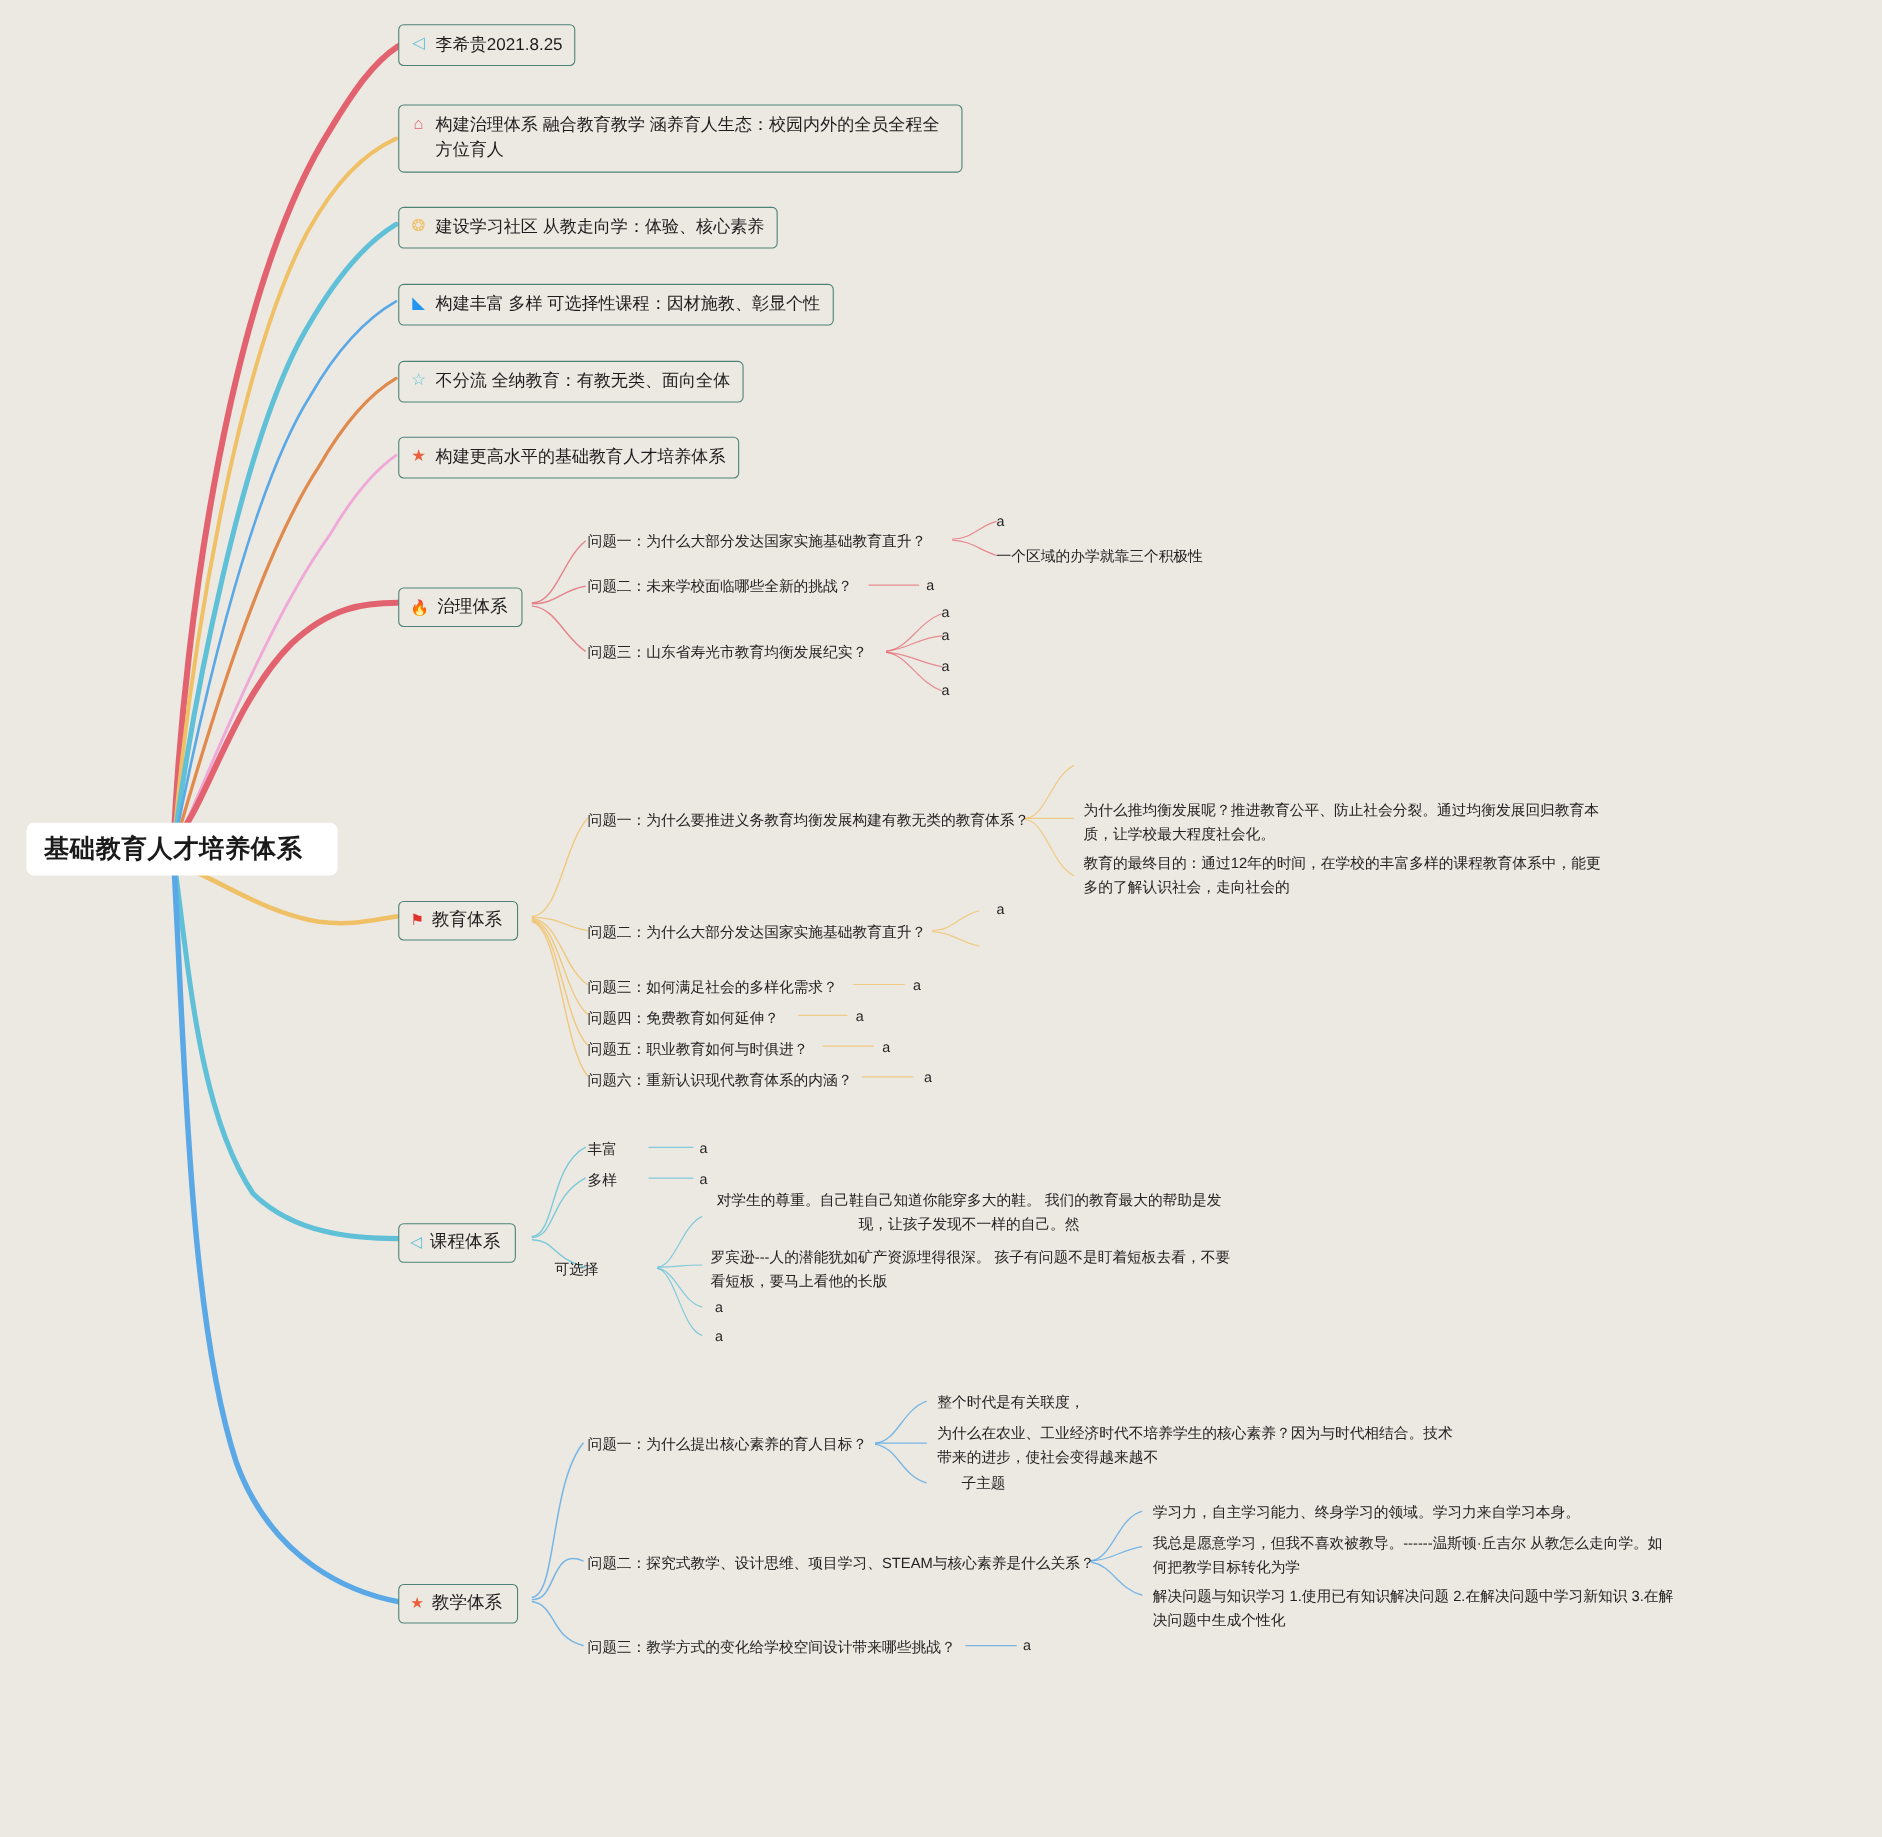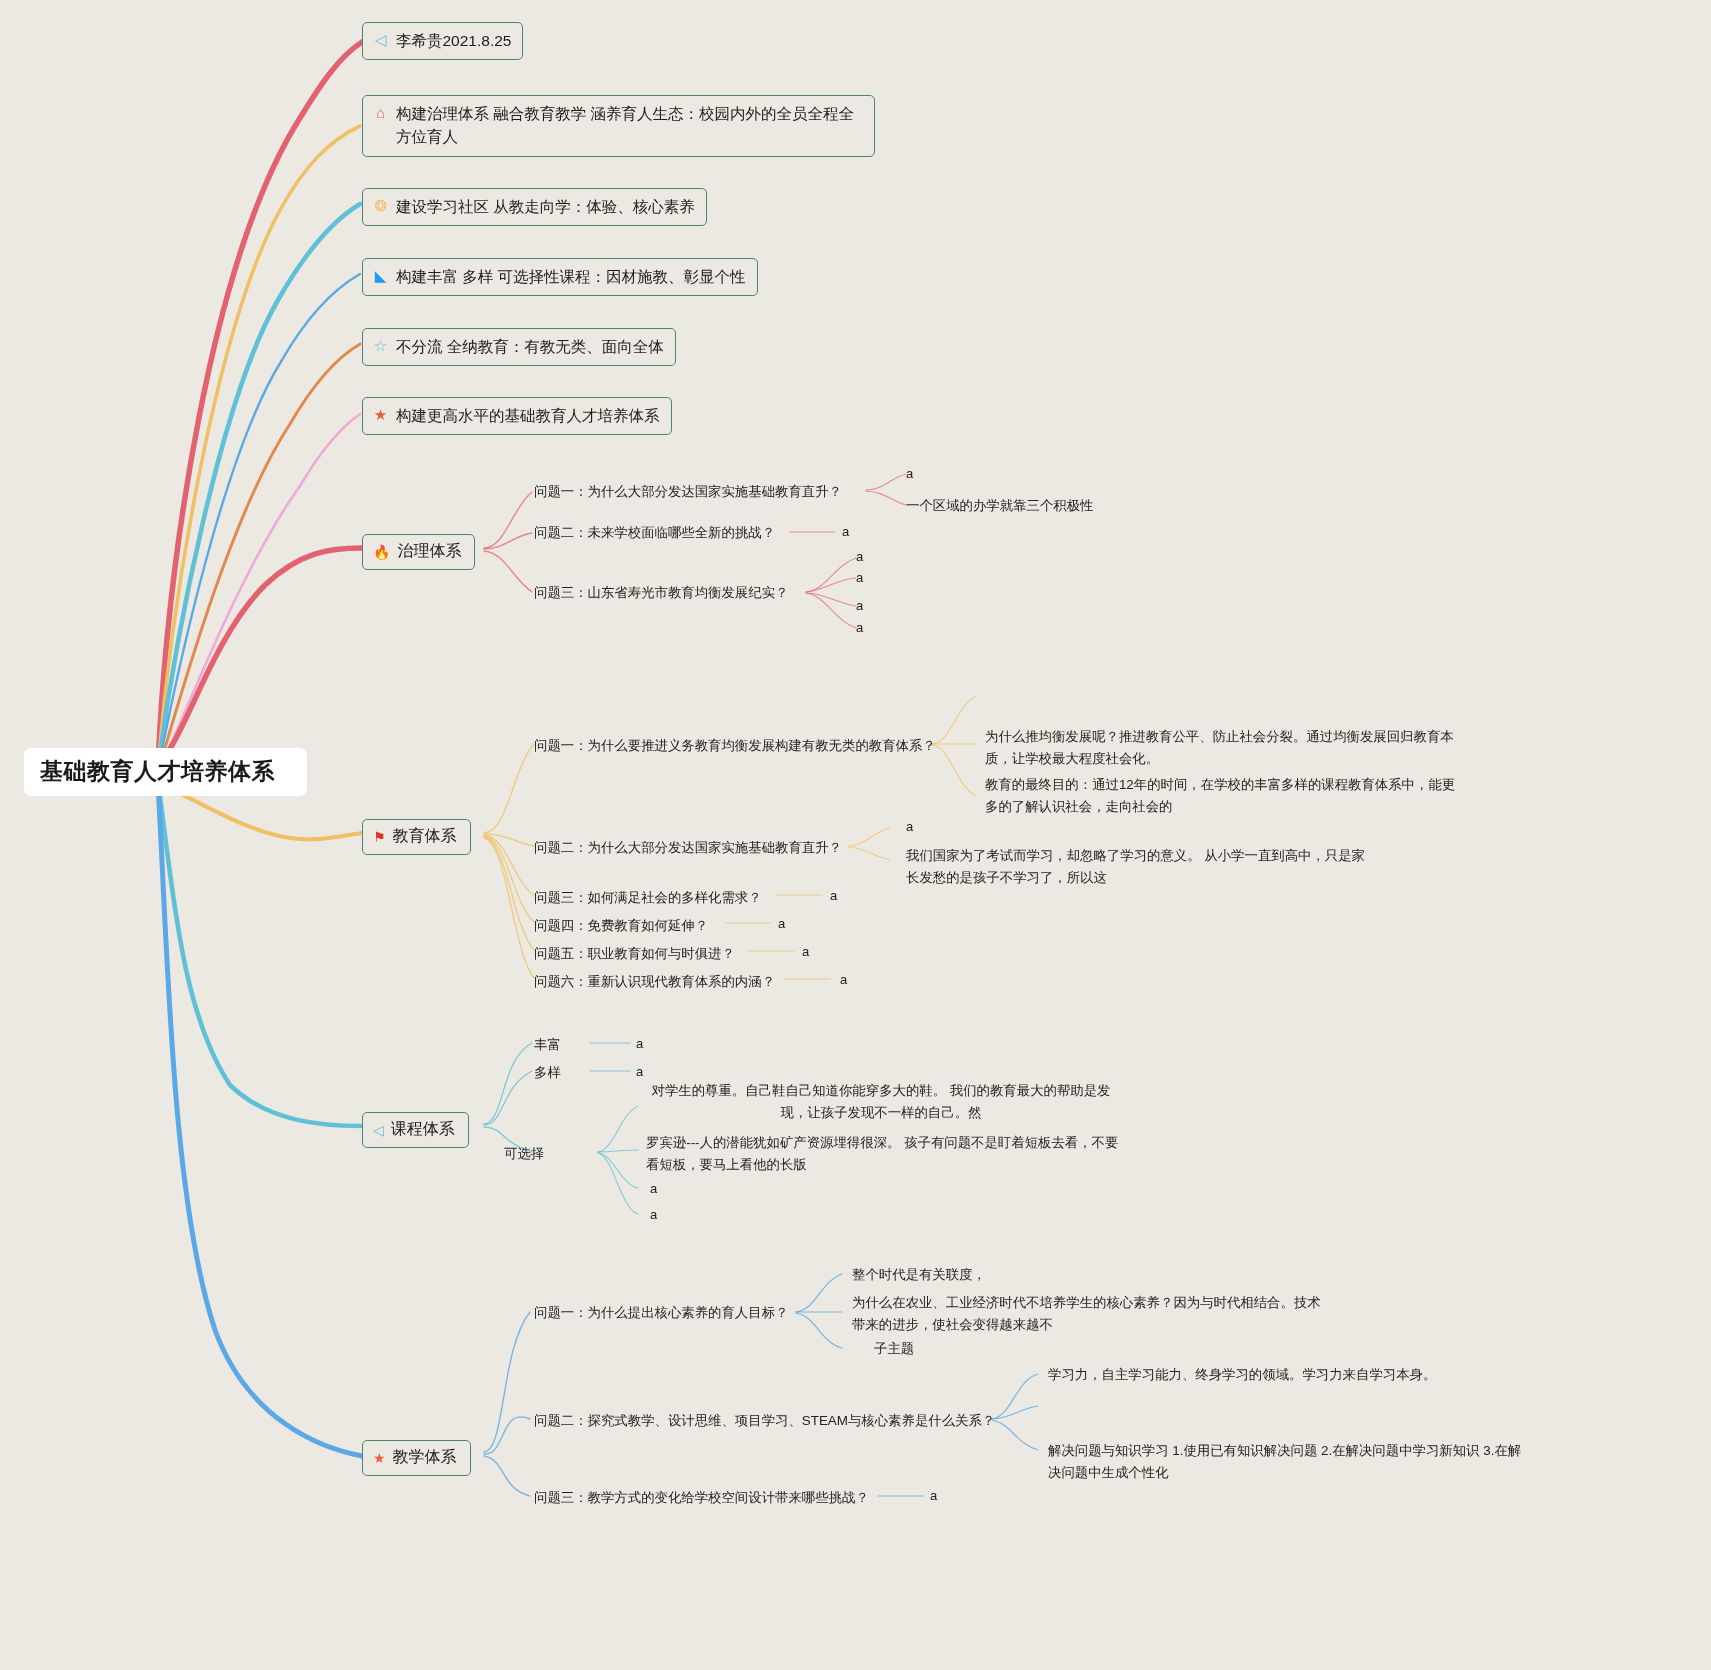--- a/index.html
+++ b/index.html
@@ -234,21 +234,20 @@
     <span class="ico" style="color:#e2302a; font-size:14px;">⚑</span>
     <span>教育体系</span>
   </div>
 
   <div class="txt-node" style="left:534px; top:735px;">问题一：为什么要推进义务教育均衡发展构建有教无类的教育体系？</div>
   <div class="txt-node wrap" style="left:985px; top:726px; width:480px;">为什么推均衡发展呢？推进教育公平、防止社会分裂。通过均衡发展回归教育本质，让学校最大程度社会化。</div>
   <div class="txt-node wrap" style="left:985px; top:774px; width:480px;">教育的最终目的：通过12年的时间，在学校的丰富多样的课程教育体系中，能更多的了解认识社会，走向社会的</div>
 
   <div class="txt-node" style="left:534px; top:837px;">问题二：为什么大部分发达国家实施基础教育直升？</div>
   <div class="leaf-a" style="left:906px; top:819px;">a</div>
-  <div class="txt-node wrap" style="left:906px; top:845px; width:472px;">我们国家为了考试而学习，却忽略了学习的意义。 从小学一直到高中，只是家长发愁的是孩子不学习了，所以这</div>
 
   <div class="txt-node" style="left:534px; top:887px;">问题三：如何满足社会的多样化需求？</div>
   <div class="leaf-a" style="left:830px; top:888px;">a</div>
 
   <div class="txt-node" style="left:534px; top:915px;">问题四：免费教育如何延伸？</div>
   <div class="leaf-a" style="left:778px; top:916px;">a</div>
 
   <div class="txt-node" style="left:534px; top:943px;">问题五：职业教育如何与时俱进？</div>
   <div class="leaf-a" style="left:802px; top:944px;">a</div>
 
@@ -277,18 +276,19 @@
     <span>教学体系</span>
   </div>
 
   <div class="txt-node" style="left:534px; top:1302px;">问题一：为什么提出核心素养的育人目标？</div>
   <div class="txt-node" style="left:852px; top:1264px;">整个时代是有关联度，</div>
   <div class="txt-node wrap" style="left:852px; top:1292px; width:470px;">为什么在农业、工业经济时代不培养学生的核心素养？因为与时代相结合。技术带来的进步，使社会变得越来越不</div>
   <div class="txt-node" style="left:874px; top:1338px;">子主题</div>
 
   <div class="txt-node" style="left:534px; top:1410px;">问题二：探究式教学、设计思维、项目学习、STEAM与核心素养是什么关系？</div>
   <div class="txt-node" style="left:1048px; top:1364px;">学习力，自主学习能力、终身学习的领域。学习力来自学习本身。</div>
+  <div class="txt-node wrap" style="left:1048px; top:1392px; width:476px;">我总是愿意学习，但我不喜欢被教导。------温斯顿·丘吉尔 从教怎么走向学。如何把教学目标转化为学</div>
   <div class="txt-node wrap" style="left:1048px; top:1440px; width:482px;">解决问题与知识学习 1.使用已有知识解决问题 2.在解决问题中学习新知识 3.在解决问题中生成个性化</div>
 
   <div class="txt-node" style="left:534px; top:1487px;">问题三：教学方式的变化给学校空间设计带来哪些挑战？</div>
   <div class="leaf-a" style="left:930px; top:1488px;">a</div>
 
 </div>
 
 </body></html>

